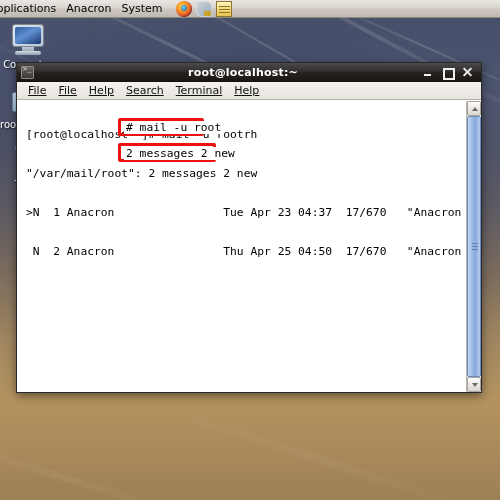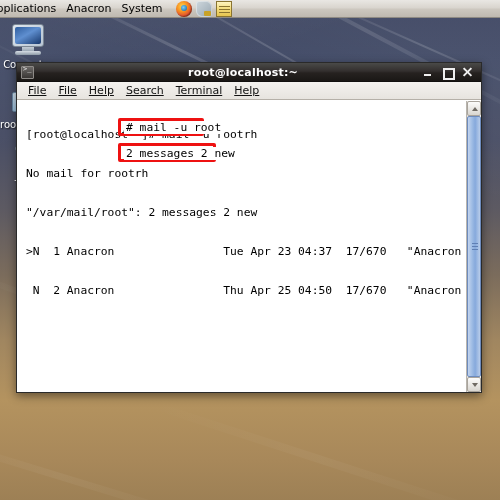--- a/index.html
+++ b/index.html
@@ -340,21 +340,20 @@
       <div class="menu-item"><u><span>File</span></u></div>
       <div class="menu-item"><u><span>Help</span></u></div>
       <div class="menu-item"><u><span>Search</span></u></div>
       <div class="menu-item"><u><span>Terminal</span></u></div>
       <div class="menu-item"><u><span>Help</span></u></div>
     </div>
 
     <div id="term-body">
       <div id="term-screen">
         <div class="tline">[root@localhost ~]# mail -u rootrh</div>
-        <div class="tline">No mail for rootrh</div>
         <div class="tline">"/var/mail/root": 2 messages 2 new</div>
         <div class="tline">&gt;N  1 Anacron                Tue Apr 23 04:37  17/670   "Anacron job 'cron.dai"</div>
         <div class="tline"> N  2 Anacron                Thu Apr 25 04:50  17/670   "Anacron job 'cron.dai"</div>
         
       </div>
 
       <div id="term-scroll">
         <div class="sb-arrow up"></div>
         <div id="sb-track">
           <div id="sb-thumb">

